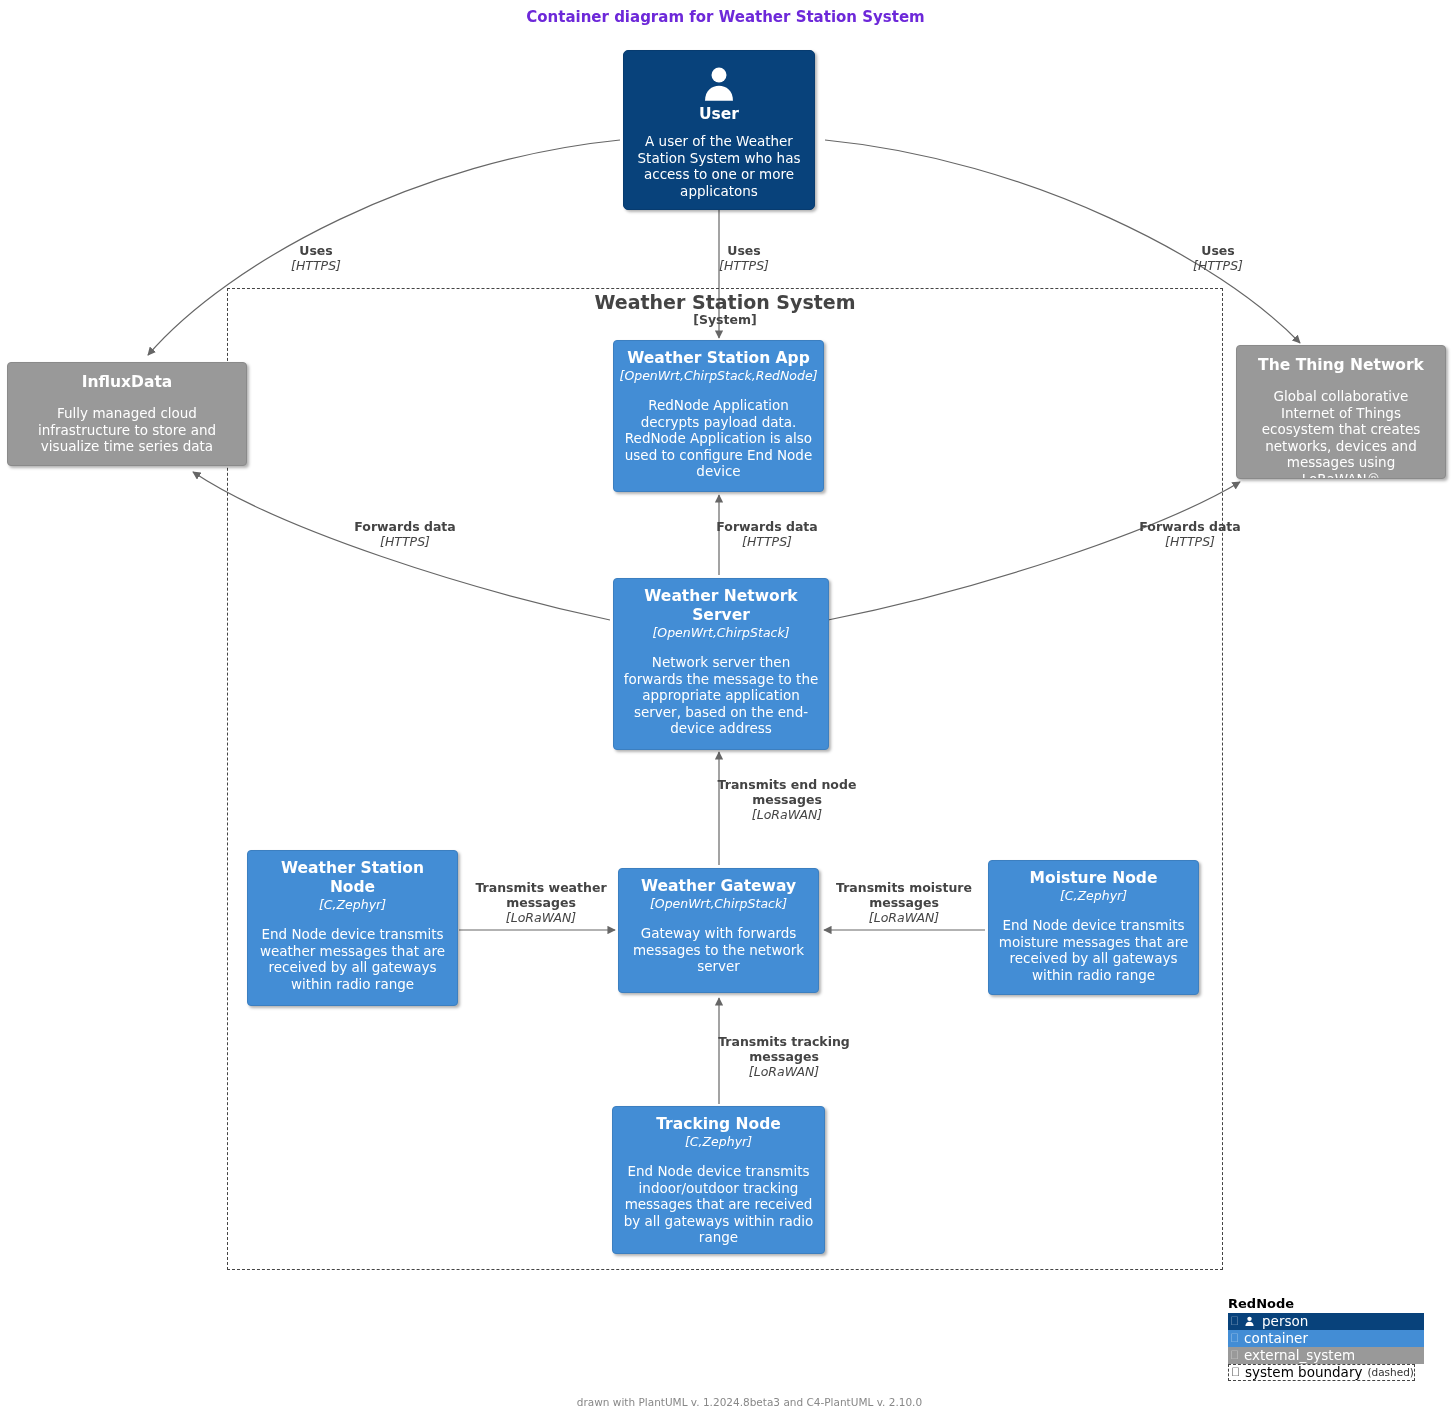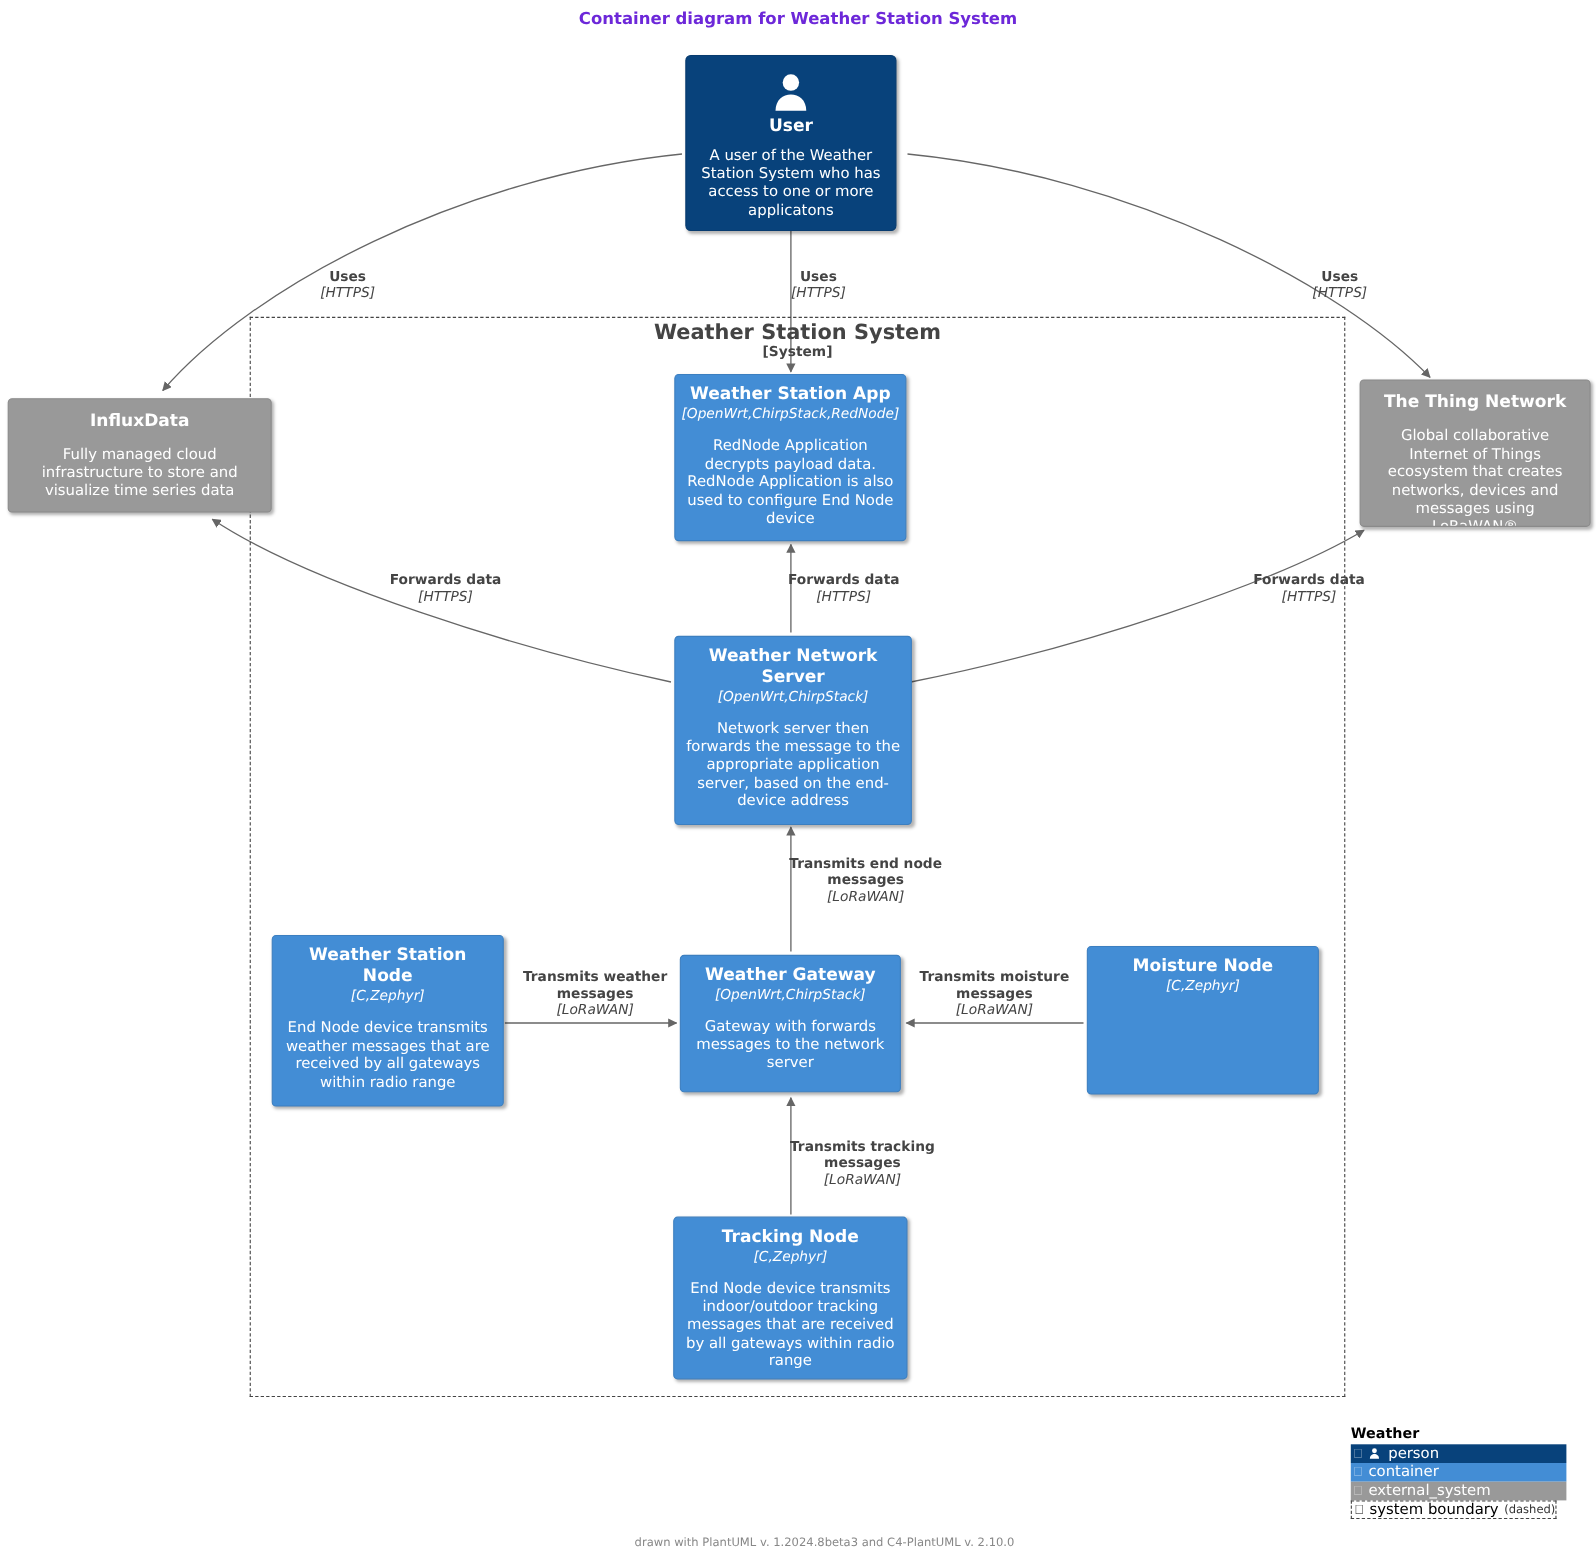--- a/index.html
+++ b/index.html
@@ -286,20 +286,21 @@
 
   <div class="node container" style="left:618px; top:868px; width:201px; height:125px;">
     <div class="n-title">Weather Gateway</div>
     <div class="n-tech">[OpenWrt,ChirpStack]</div>
     <div class="n-desc">Gateway with forwards messages to the network server</div>
   </div>
 
   <div class="node container" style="left:988px; top:860px; width:211px; height:135px;">
     <div class="n-title">Moisture Node</div>
     <div class="n-tech">[C,Zephyr]</div>
+    <div class="n-desc">End Node device transmits moisture messages that are received by all gateways within radio range</div>
   </div>
 
   <div class="node container" style="left:612px; top:1106px; width:213px; height:148px;">
     <div class="n-title">Tracking Node</div>
     <div class="n-tech">[C,Zephyr]</div>
     <div class="n-desc">End Node device transmits indoor/outdoor tracking messages that are received by all gateways within radio range</div>
   </div>
 
   <div class="edge-label" style="left:233px; top:243px; width:166px;">
     <span class="el-text">Uses</span>
@@ -345,21 +346,21 @@
     <span class="el-text">Transmits moisture messages</span>
     <span class="el-tech">[LoRaWAN]</span>
   </div>
 
   <div class="edge-label" style="left:700px; top:1034px; width:168px; white-space:normal;">
     <span class="el-text">Transmits tracking messages</span>
     <span class="el-tech">[LoRaWAN]</span>
   </div>
 
   <div id="legend">
-    <div class="legend-title">Weather</div>
+    <div class="legend-title">RedNode</div>
 
     <div class="legend-row person">
       <span class="legend-box">⎕</span>
       <svg class="legend-person-glyph" viewBox="0 0 24 24" xmlns="http://www.w3.org/2000/svg">
         <circle cx="12" cy="6.2" r="4.8" fill="#ffffff"></circle>
         <path d="M3 22 C3 15.5 7.4 12.6 12 12.6 C16.6 12.6 21 15.5 21 22 Z" fill="#ffffff"></path>
       </svg>
       <span>person</span>
     </div>
 

